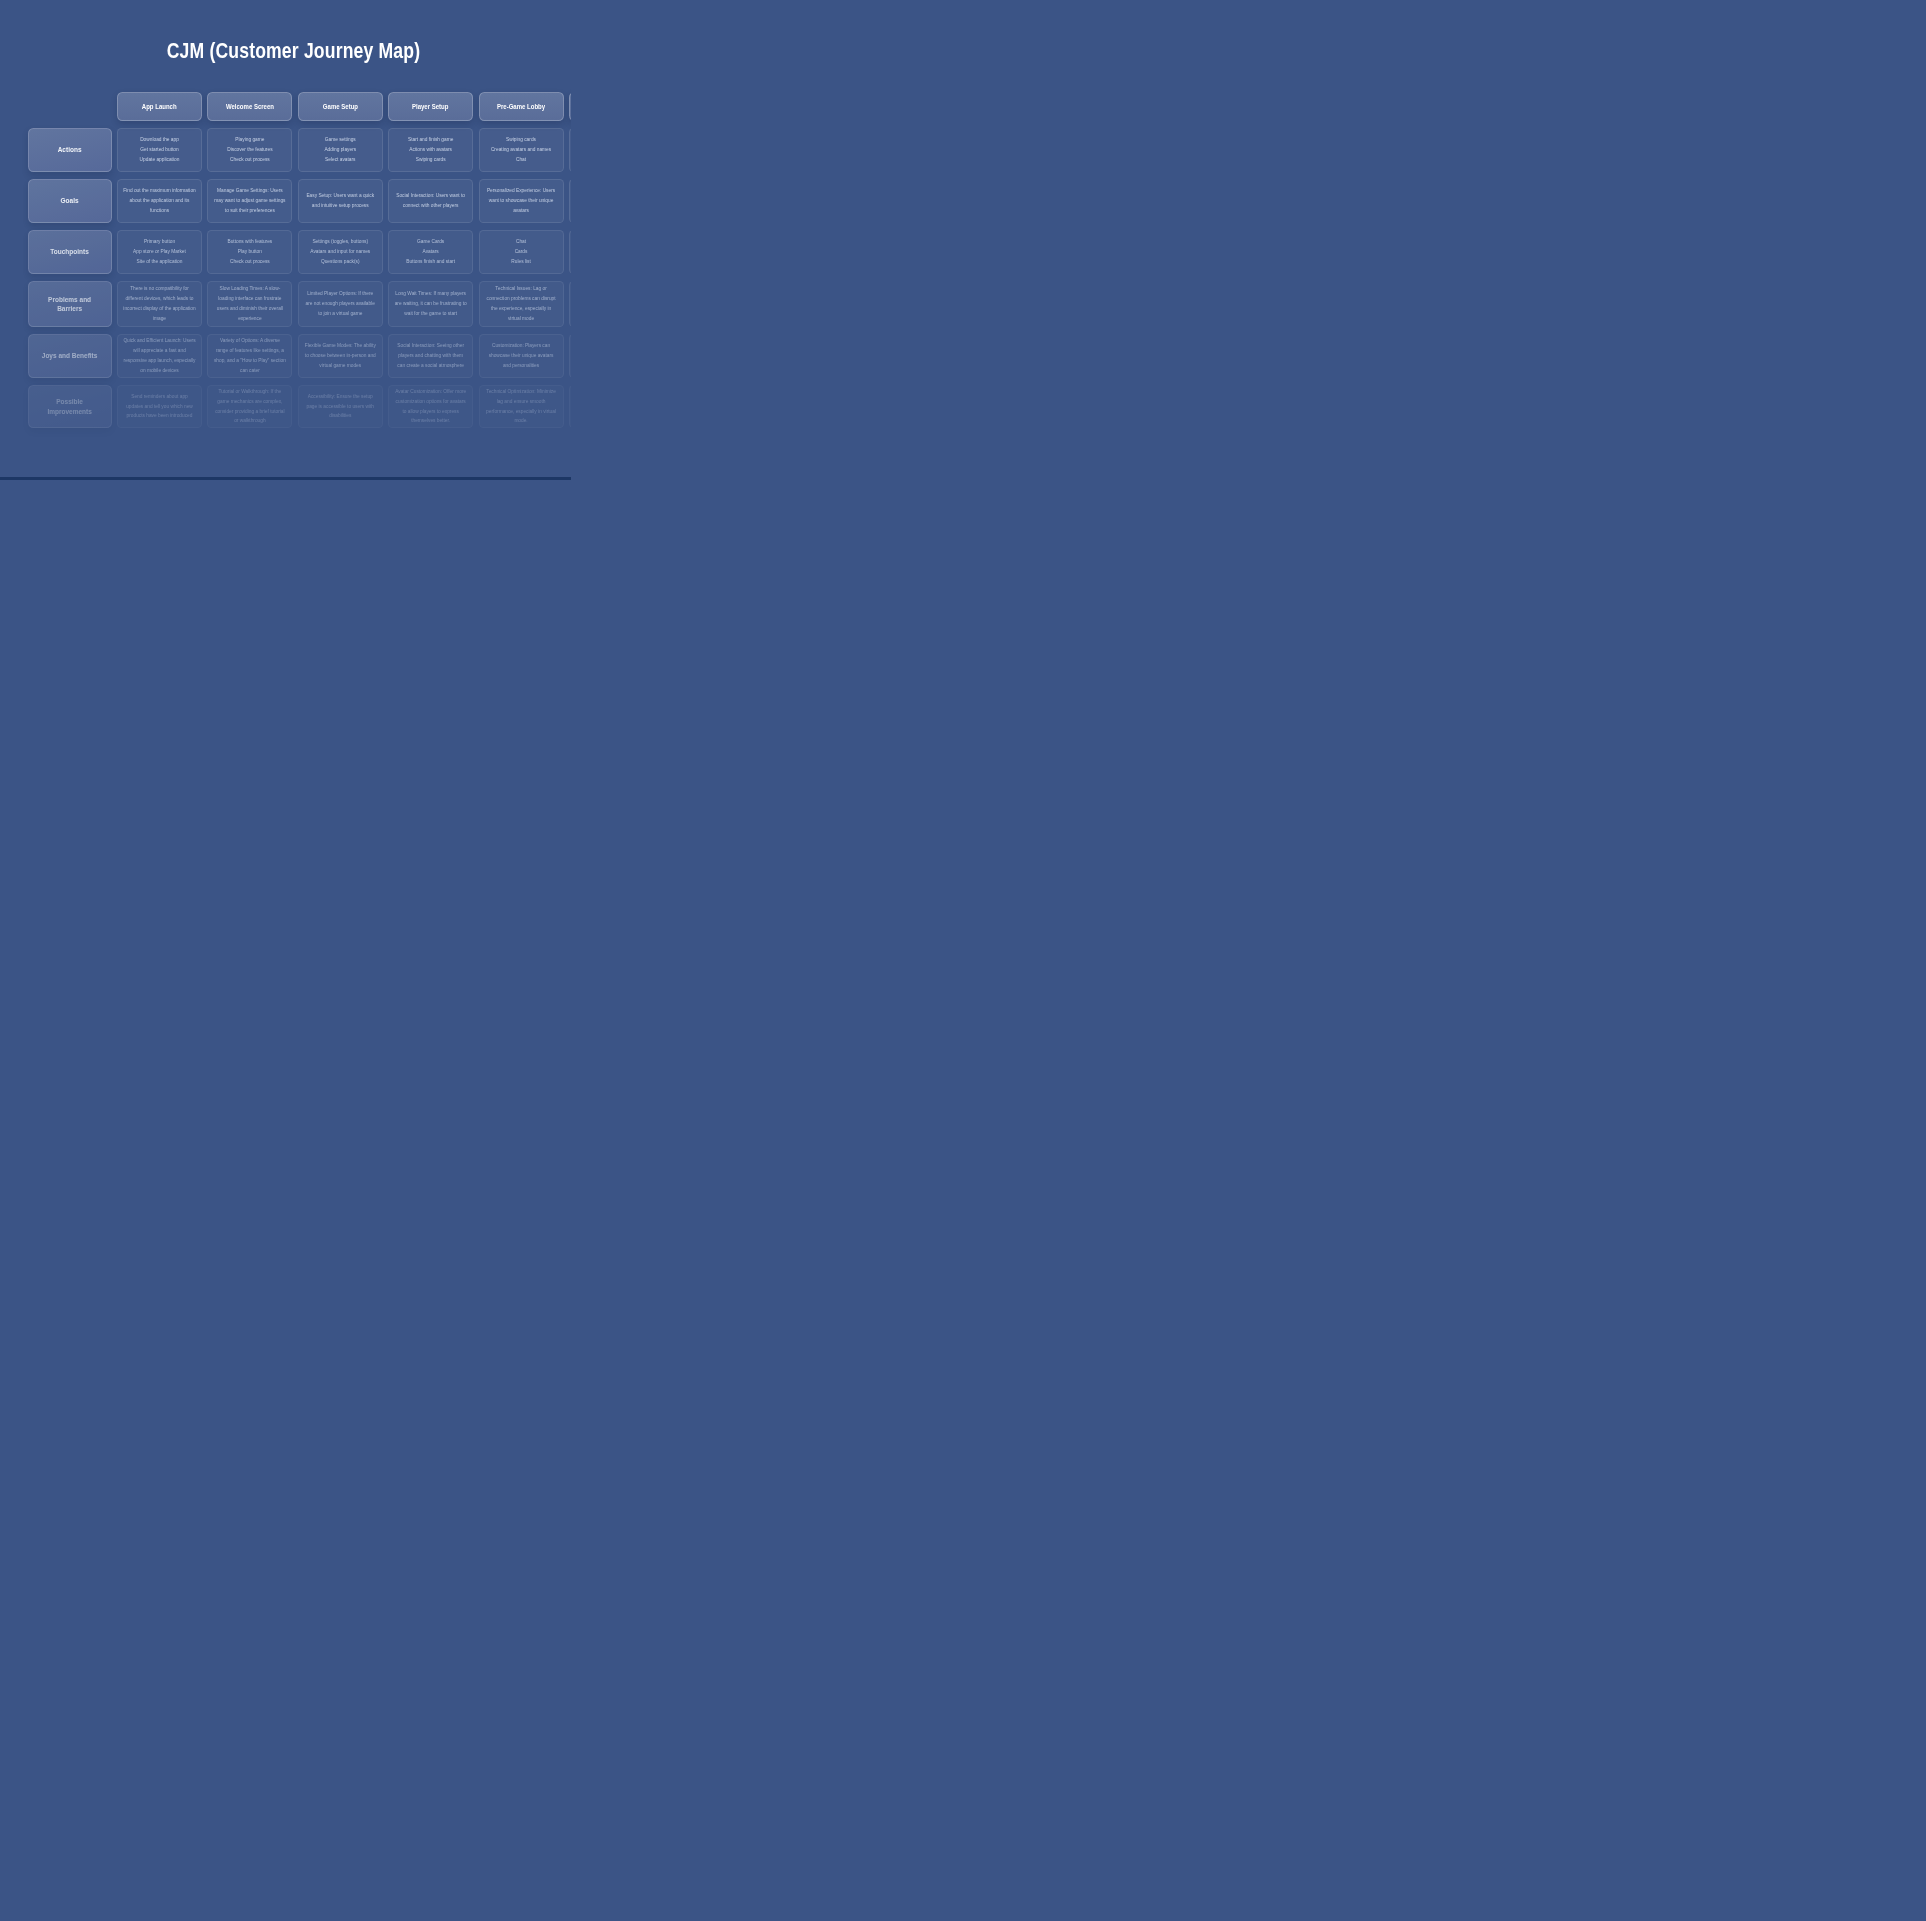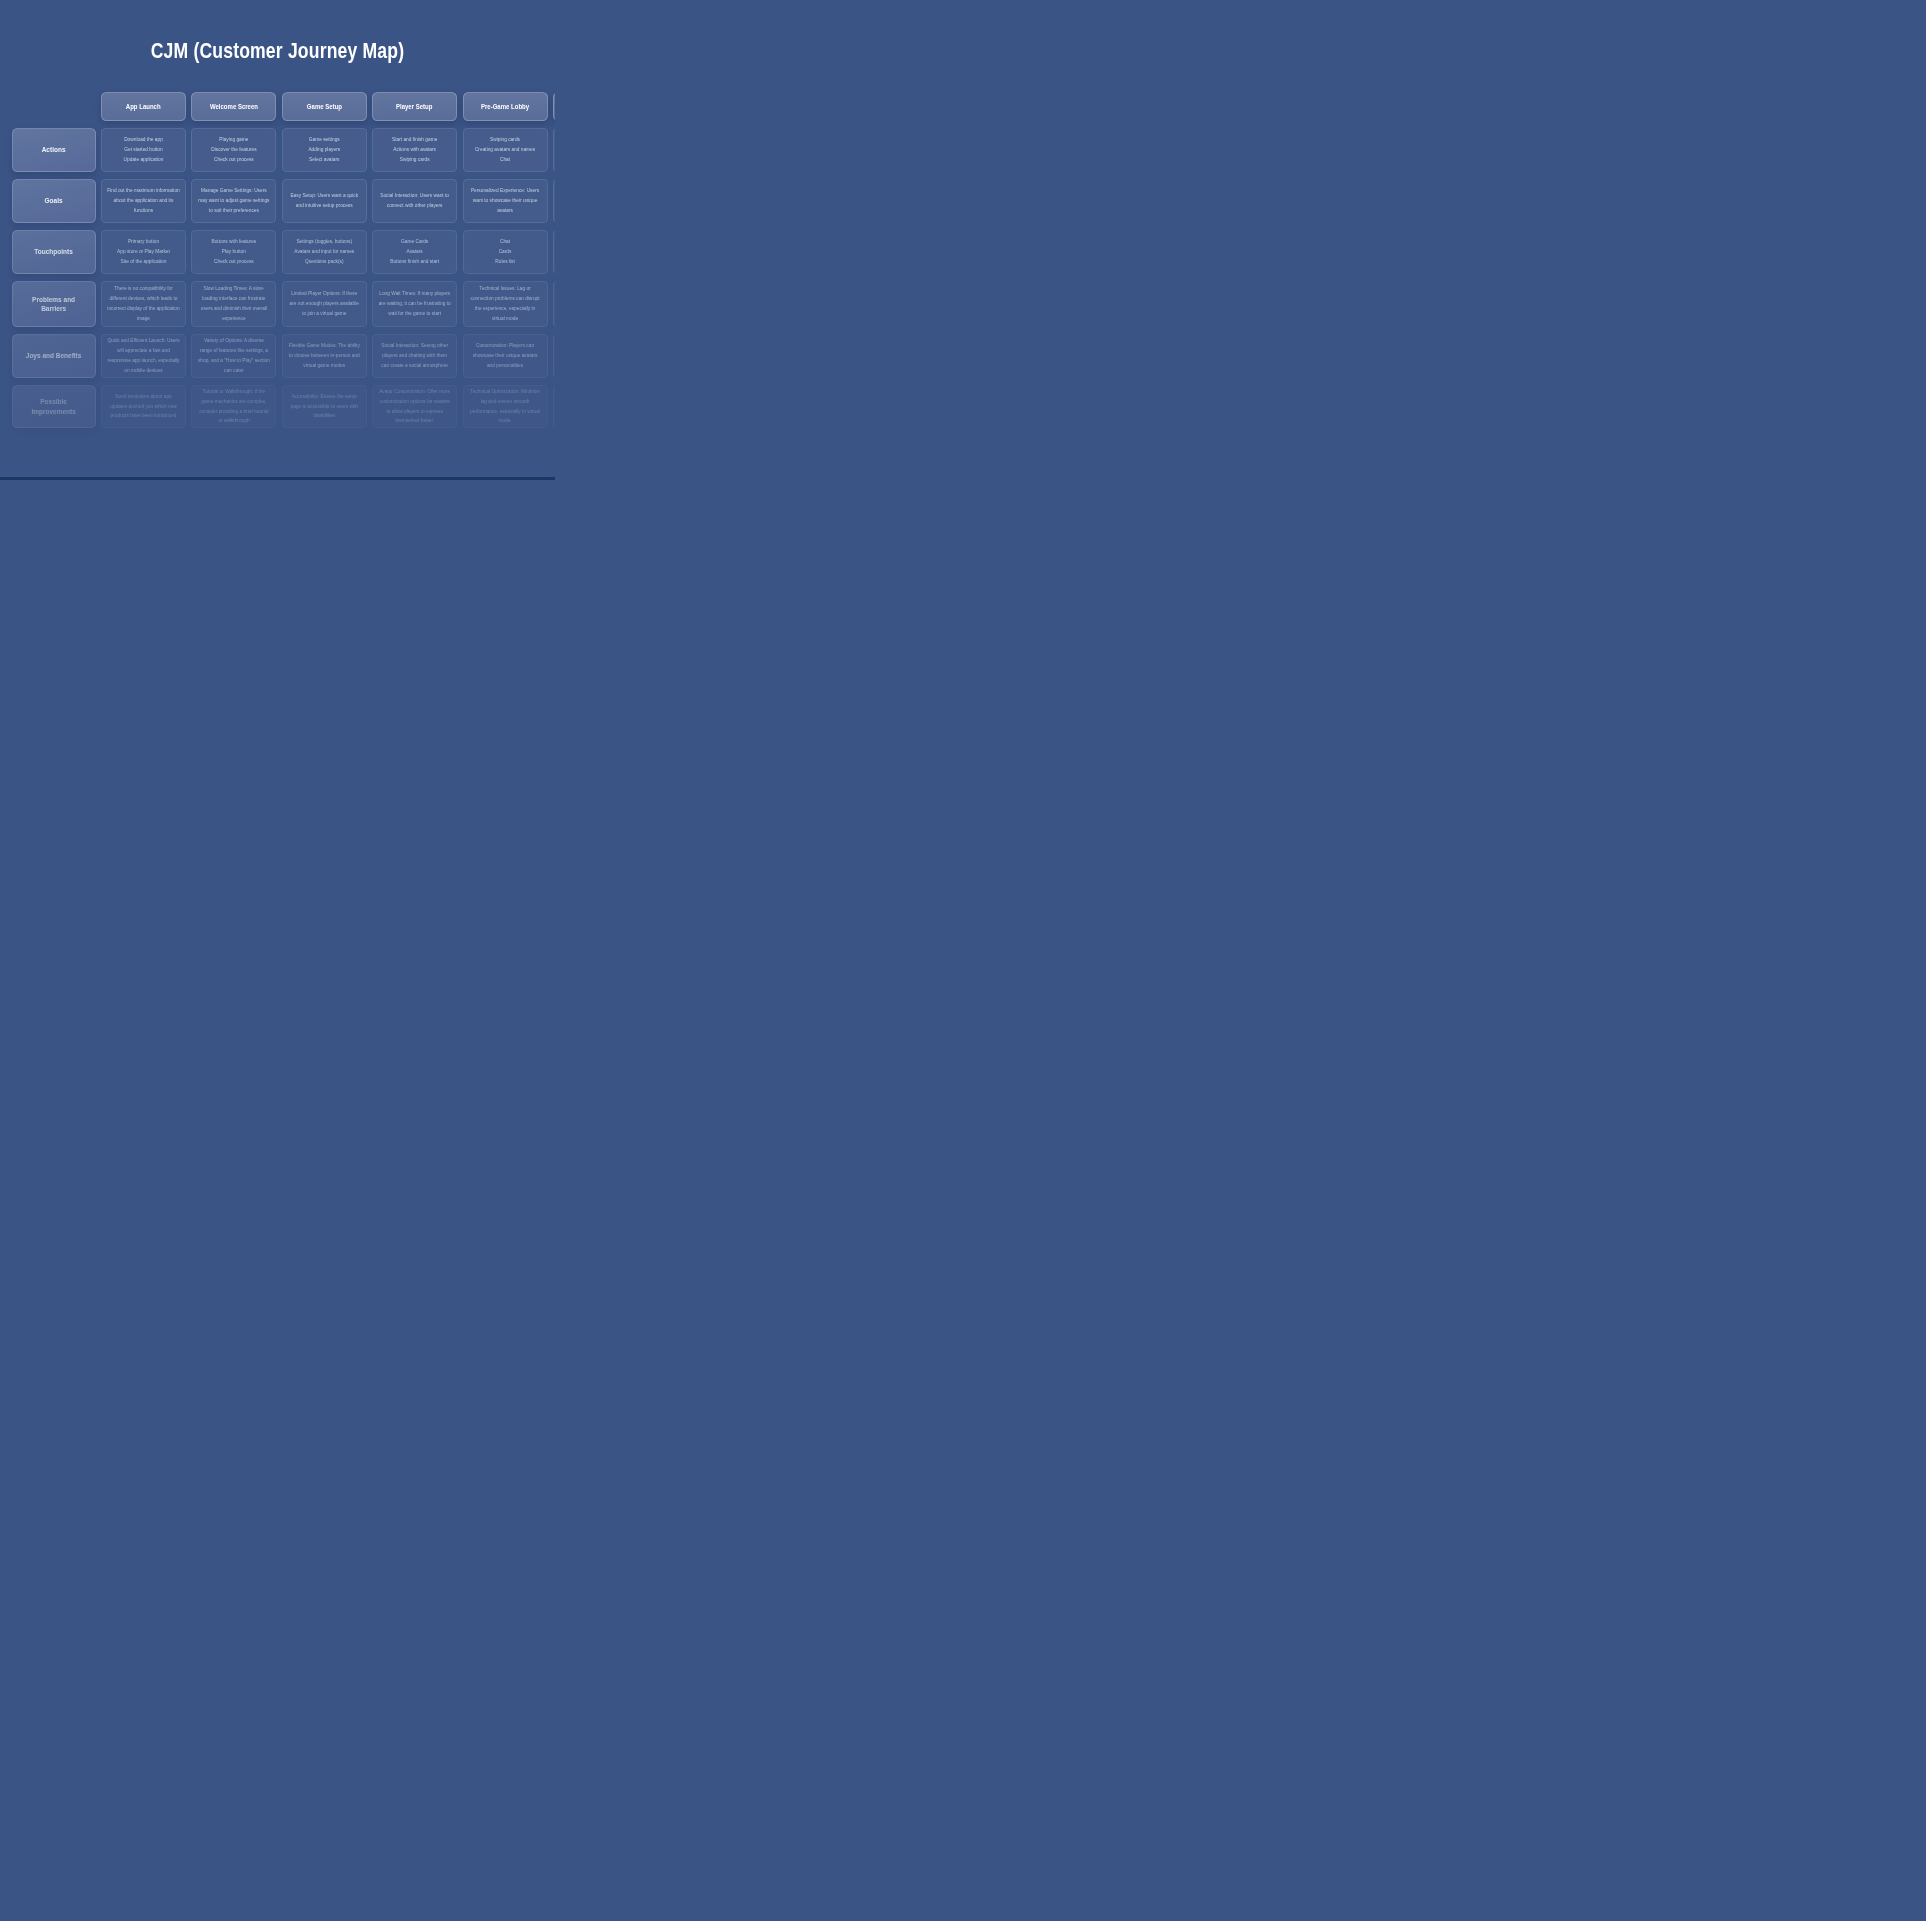--- a/index.html
+++ b/index.html
@@ -7,20 +7,21 @@
     padding: 0;
     background: #3b5486;
     font-family: "Liberation Sans", sans-serif;
   }
   .page {
     position: relative;
     width: 555px;
     height: 480px;
     background: #3b5486;
     overflow: hidden;
+    padding-left: 16px;
   }
   .page-title {
     margin-top: 39px;
     text-align: center;
     color: #ffffff;
     font-size: 22px;
     font-weight: 700;
     line-height: 24px;
     white-space: nowrap;
   }

